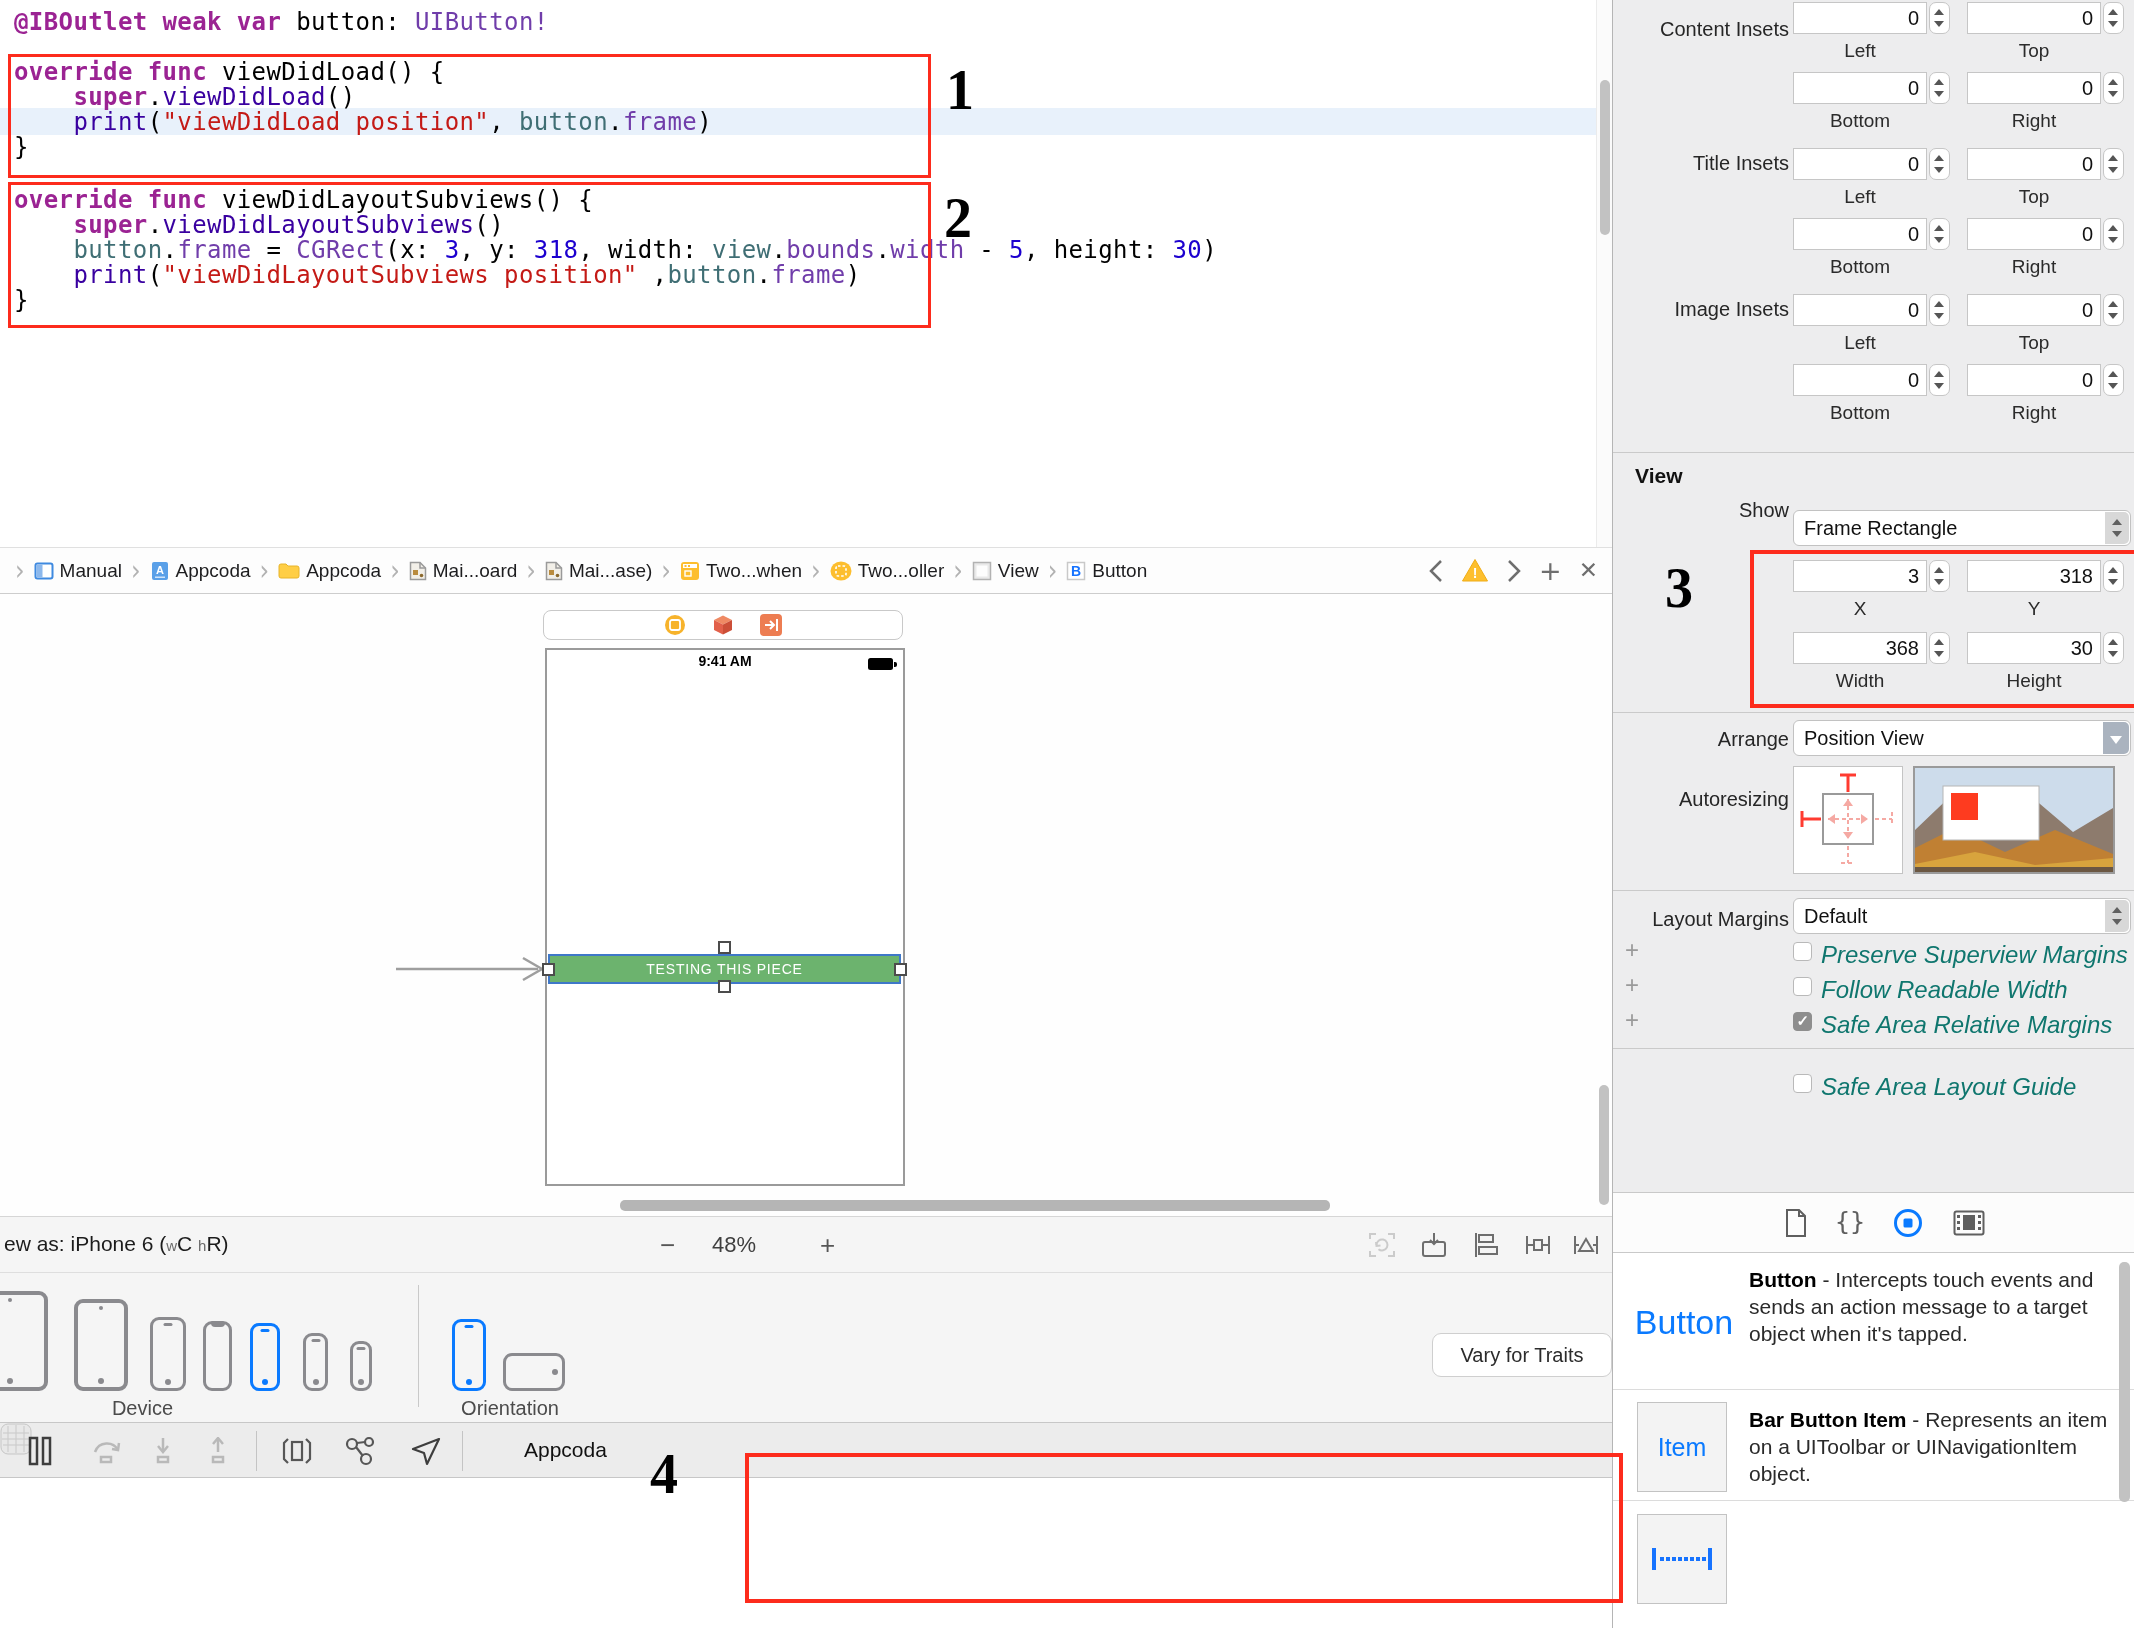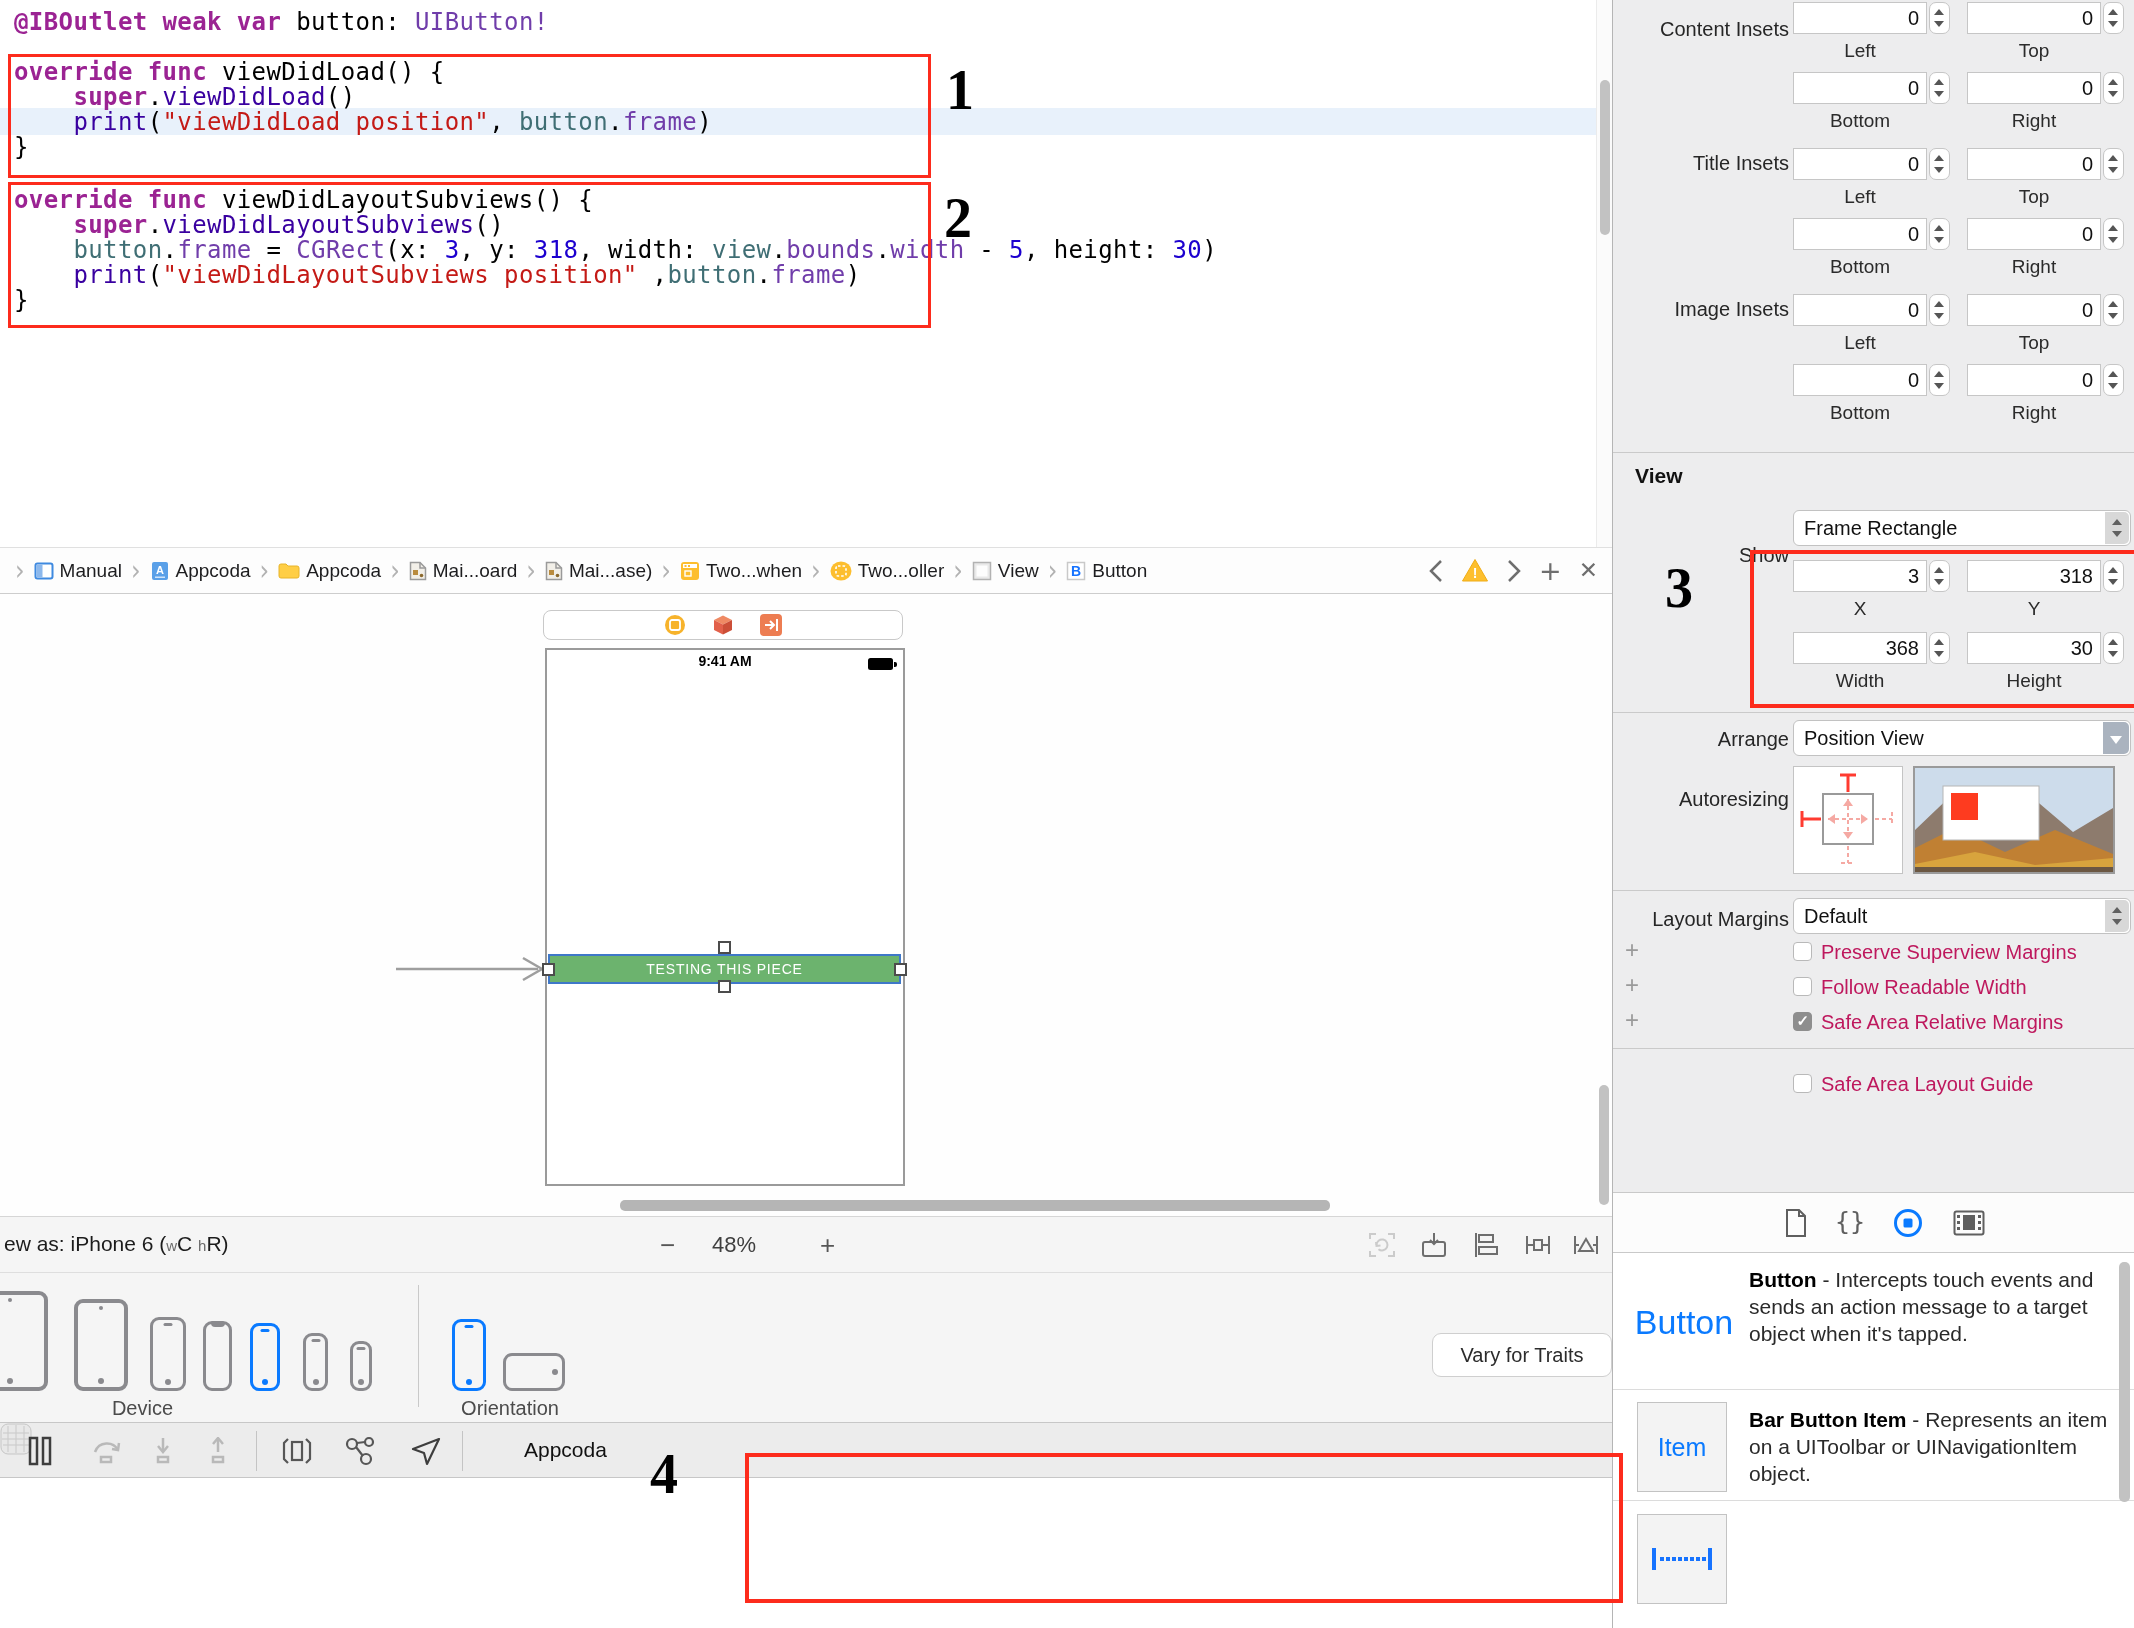--- a/index.html
+++ b/index.html
@@ -60,21 +60,21 @@
   .plabel{position:absolute;width:120px;text-align:center;font-size:19px;color:#2b2b2b;}
   .popup{position:absolute;left:180px;width:338px;height:36px;background:#fff;border:1px solid #c2c2c2;border-radius:6px;font-size:20px;line-height:34px;padding-left:10px;box-sizing:border-box;color:#111;}
   .pu-arrows{position:absolute;right:1px;top:1px;bottom:1px;width:24px;background:#d8d8d8;border-radius:0 5px 5px 0;}
   .pu-arrows::before{content:"";position:absolute;left:7px;top:7px;border-left:5px solid transparent;border-right:5px solid transparent;border-bottom:6px solid #606060;}
   .pu-arrows::after{content:"";position:absolute;left:7px;bottom:7px;border-left:5px solid transparent;border-right:5px solid transparent;border-top:6px solid #606060;}
   .pu-down{position:absolute;right:1px;top:1px;bottom:1px;width:26px;background:#aab3bf;border-radius:0 5px 5px 0;}
   .pu-down::before{content:"";position:absolute;left:7px;top:14px;border-left:6px solid transparent;border-right:6px solid transparent;border-top:8px solid #fff;}
   .cbx{position:absolute;left:180px;width:19px;height:19px;background:#fff;border:1.5px solid #b9b9b9;border-radius:4px;box-sizing:border-box;}
   .cbx.checked{background:#8e8e8e;border-color:#8e8e8e;}
   .cbx.checked::after{content:"\2713";position:absolute;left:2.5px;top:-1px;color:#fff;font-size:15px;font-weight:bold;}
-  .cblabel{position:absolute;left:208px;font-size:20px;color:#be185d;}
+  .cblabel{position:absolute;left:208px;font-size:24px;color:#0f766e;font-style:italic;}
   .plusmark{position:absolute;left:12px;font-size:24px;color:#9a9a9a;}
   .sechead{position:absolute;left:22px;font-size:21px;font-weight:bold;color:#111;}
   .tabsbar{position:absolute;left:0;top:1192px;width:522px;height:61px;background:#fcfcfc;border-top:1px solid #c9c9c9;border-bottom:1px solid #c9c9c9;box-sizing:border-box;}
   .libbg{position:absolute;left:0;top:1253px;width:522px;height:375px;background:#fff;}
   .libdiv{position:absolute;left:0;width:522px;height:1px;background:#dcdcdc;}
   .libtext{position:absolute;left:136px;width:372px;font-size:21px;line-height:27px;color:#2a2a2a;}
   .libtext b{color:#000;}
   .libprev-box{position:absolute;left:24px;width:90px;height:90px;background:#f3f3f3;border:1px solid #c3c3c3;box-sizing:border-box;display:flex;align-items:center;justify-content:center;}
   .blue-word{color:#0a7aff;}
   .autoctrl{position:absolute;left:180px;width:110px;height:108px;background:#fff;border:1px solid #c4c4c4;box-sizing:border-box;}
@@ -416,21 +416,21 @@
       <div class="stp" style="left:316px;top:72px"></div>
       <div class="fld" style="left:354px;top:72px">0</div>
       <div class="stp" style="left:490px;top:72px"></div>
       <div class="plabel" style="left:187px;top:110px">Bottom</div>
       <div class="plabel" style="left:361px;top:110px">Right</div>
     </div>
 
     <div class="hr" style="top:452px"></div>
     <div class="sechead" style="top:464px">View</div>
 
-    <div class="rowlabel" style="top:544px">Show</div>
+    <div class="rowlabel" style="top:499px">Show</div>
     <div class="popup" style="top:510px"><span>Frame Rectangle</span><span class="pu-arrows"></span></div>
 
     <div class="redbox" style="left:137px;top:550px;width:382px;height:150px;border-width:4px"></div>
     <div class="annnum" style="left:52px;top:556px">3</div>
 
     <div class="fld" style="left:180px;top:560px">3</div>
     <div class="stp" style="left:316px;top:560px"></div>
     <div class="fld" style="left:354px;top:560px">318</div>
     <div class="stp" style="left:490px;top:560px"></div>
     <div class="plabel" style="left:187px;top:598px">X</div>

